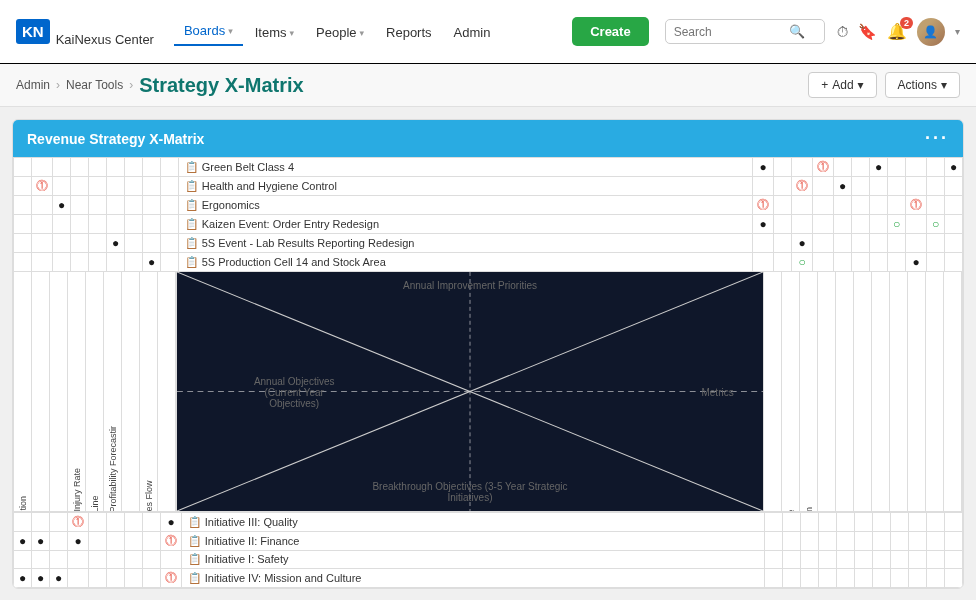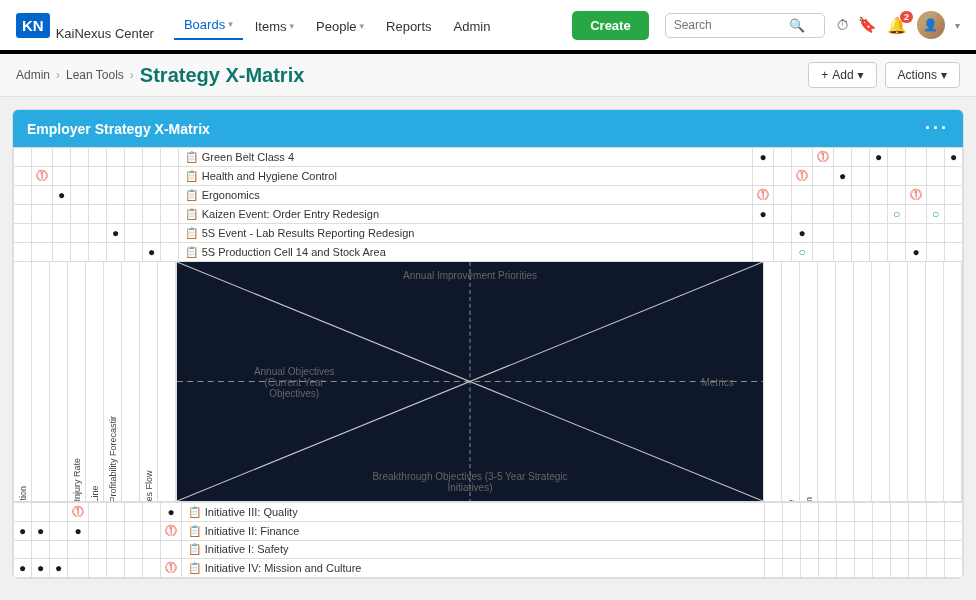--- a/index.html
+++ b/index.html
@@ -1,25 +1,25 @@
 <!DOCTYPE html>
 <html><head>
   <meta charset="utf-8">
   <style>
     * { box-sizing: border-box; margin: 0; padding: 0; }
     body { font-family: -apple-system, BlinkMacSystemFont, 'Segoe UI', sans-serif; background: #f0f0f0; font-size: 13px; color: #333; }
 
     
     .top-nav {
       background: #fff;
-      border-bottom: 4px solid #000000;
+      border-bottom: 1px solid #000000;
       display: flex;
       align-items: center;
       padding: 8px 16px;
-      height: 54px;
+      height: 64px;
       gap: 4px;
     }
     .logo-area {
       display: flex;
       align-items: center;
       margin-right: 16px;
       gap: 6px;
     }
     .logo-kn {
       background: #0066cc;
@@ -341,42 +341,42 @@
       <div class="avatar-inner">👤</div>
     </div>
     <span style="font-size:10px;color:#888;">▾</span>
   </div>
 </nav>
 
 <div class="breadcrumb-bar">
   <div class="breadcrumb">
     <span class="crumb">Admin</span>
     <span class="sep">›</span>
-    <span class="crumb">Lean Tools</span>
+    <span class="crumb">Near Tools</span>
     <span class="sep">›</span>
     <span class="current">Strategy X-Matrix</span>
   </div>
   <div class="breadcrumb-actions">
     <button class="btn-outline">
       <span>+</span>
       <span> Add</span>
       <span>▾</span>
     </button>
     <button class="btn-outline">
       <span>Actions</span>
       <span>▾</span>
     </button>
   </div>
 </div>
 
 <div class="layout">
   <div class="main-content">
     <div class="matrix-card">
       <div class="matrix-header">
-        <span>Employer Strategy X-Matrix</span>
+        <span>Revenue Strategy X-Matrix</span>
         <span class="dots">···</span>
       </div>
       <div class="matrix-body">
 
         <div class="top-rows">
           <table>
             <tbody id="top-rows-body">
             <tr>
                   <td class="dot-cell"></td>
                   <td class="dot-cell"></td>

